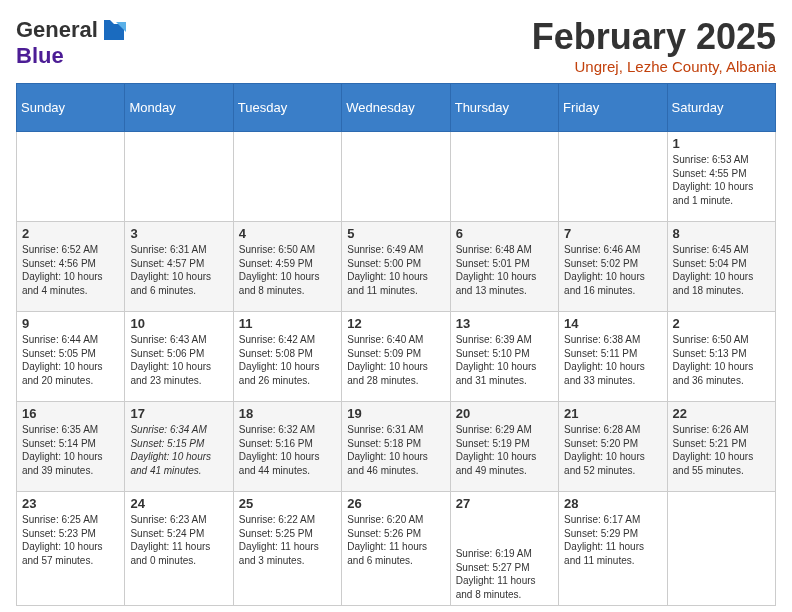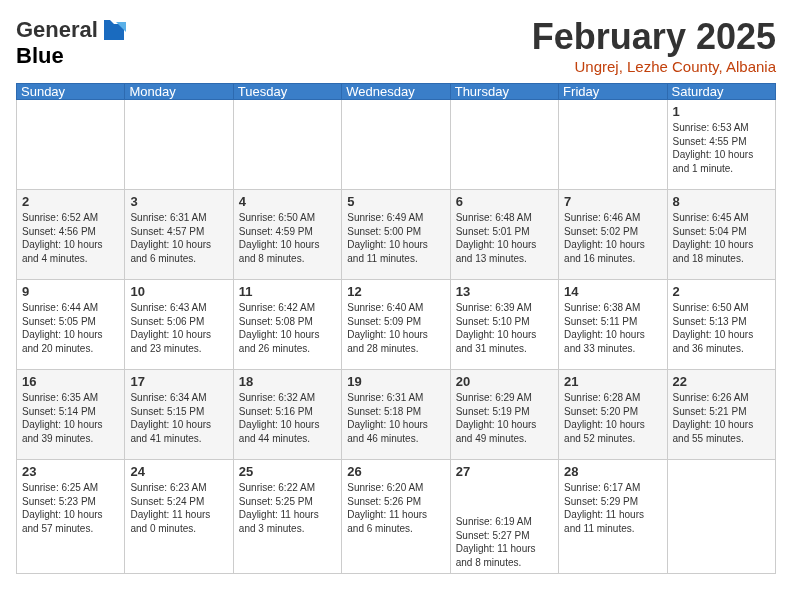--- a/index.html
+++ b/index.html
@@ -19,21 +19,21 @@
     .logo {
       display: flex;
       align-items: center;
     }
     .logo-text {
       font-size: 22px;
       font-weight: bold;
       line-height: 1.1;
     }
     .logo-general { color: #333; }
-    .logo-blue { color: #000000; }
+    .logo-blue { color: #4c1d95; }
     .logo-icon {
       width: 28px;
       height: 28px;
       margin-left: 2px;
     }
     .title-block {
       text-align: right;
     }
     .month-title {
       font-size: 36px;
@@ -46,21 +46,21 @@
     }
     .calendar {
       width: 100%;
       border-collapse: collapse;
       border: 1px solid #ccc;
     }
     .calendar th {
       background: #3a7ec8;
       color: #fff;
       font-size: 13px;
-      padding: 0 4px;
+      padding: 16px 4px;
       text-align: left;
       border: 1px solid #2d6ab0;
       font-weight: normal;
     }
     .calendar td {
       border: 1px solid #ccc;
       vertical-align: top;
       padding: 4px 5px;
       font-size: 10.5px;
       color: #333;
@@ -228,21 +228,21 @@
       </tr>
       <tr class="row-alt">
         <td>
           <span class="day-num">16</span>
           <div class="day-info" style="white-space: pre-line;">Sunrise: 6:35 AM
 Sunset: 5:14 PM
 Daylight: 10 hours and 39 minutes.</div>
         </td>
         <td>
           <span class="day-num">17</span>
-          <div class="day-info" style="white-space: pre-line;">Sunrise: 6:34 AM
+          <div class="day-info" style="white-space: pre-line; font-style: italic;">Sunrise: 6:34 AM
 Sunset: 5:15 PM
 Daylight: 10 hours and 41 minutes.</div>
         </td>
         <td>
           <span class="day-num">18</span>
           <div class="day-info" style="white-space: pre-line;">Sunrise: 6:32 AM
 Sunset: 5:16 PM
 Daylight: 10 hours and 44 minutes.</div>
         </td>
         <td>

